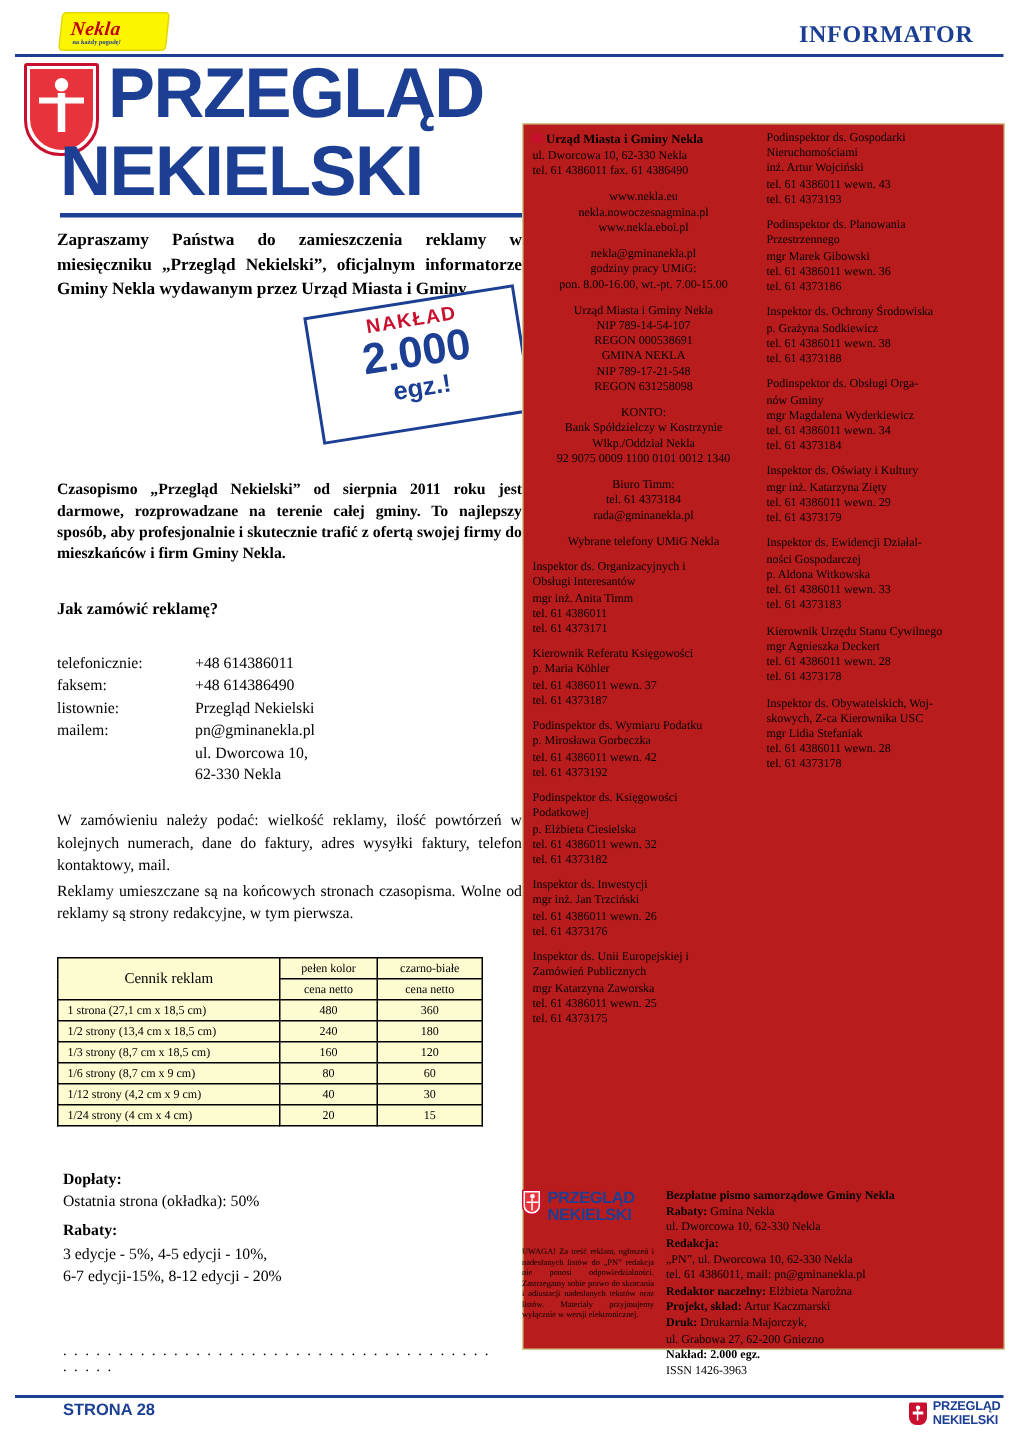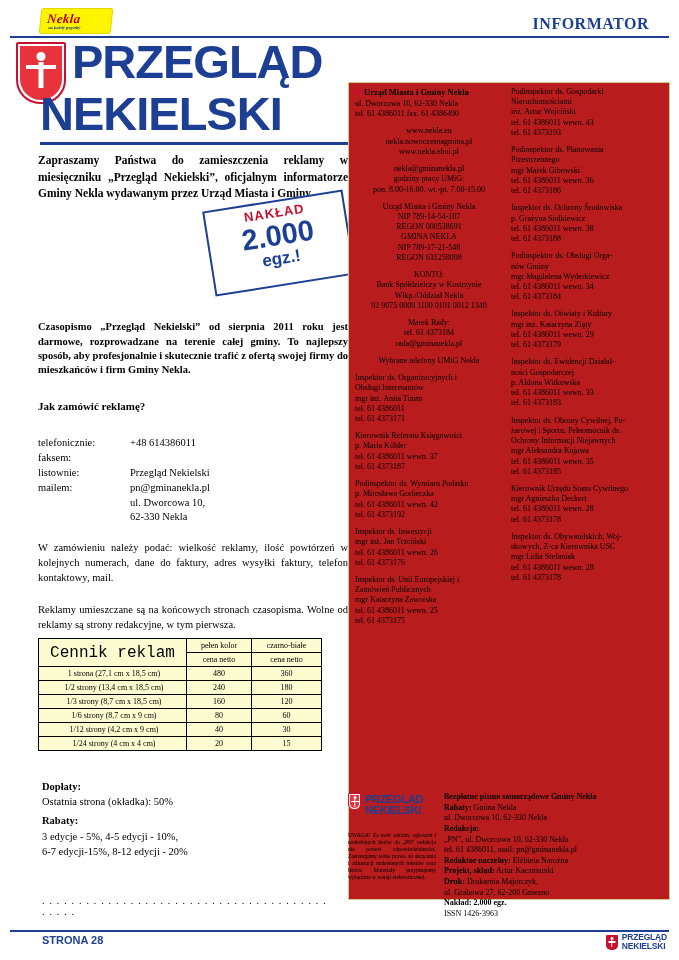--- a/index.html
+++ b/index.html
@@ -191,26 +191,25 @@
   }
   .price-table td, .price-table th {
     border: 1px solid #000;
     padding: 2px 3px;
     text-align: center;
     font-weight: normal;
     font-family: "Liberation Serif", serif;
   }
   .price-table .hdr-left {
     width: 148px;
-    font-size: 16px;
+    font-size: 10px;
     vertical-align: middle;
-    font-family: Liberation Mono, monospace;
   }
   .price-table .rowlabel {
-    text-align: center;
+    text-align: left;
     font-size: 8px;
     padding-left: 6px;
   }
 
   .dopl {
     position: absolute;
     left: 42px; top: 779px;
     font-size: 10.5px;
     line-height: 1.45;
   }
@@ -374,35 +373,36 @@
 
     <div class="howto-title">Jak zamówić reklamę?</div>
 
     <div class="contact-list">
       <div class="row">
         <div class="lbl">telefonicznie:</div>
         <div class="val">+48 614386011</div>
       </div>
       <div class="row">
         <div class="lbl">faksem:</div>
+        <div class="val">+48 614386490</div>
       </div>
       <div class="row">
         <div class="lbl">listownie:</div>
         <div class="val">Przegląd Nekielski</div>
       </div>
       <div class="row">
         <div class="lbl">mailem:</div>
         <div class="val">pn@gminanekla.pl</div>
       </div>
       <div class="ind">ul. Dworcowa 10,</div>
       <div class="ind">62-330 Nekla</div>
     </div>
 
     <div class="body-para">W zamówieniu należy podać: wielkość reklamy, ilość powtórzeń w kolejnych numerach, dane do faktury, adres wysyłki faktury, telefon kontaktowy, mail.</div>
-    <div class="body-para" style="margin-top:18px;">Reklamy umieszczane są na końcowych stronach czasopisma. Wolne od reklamy są strony redakcyjne, w tym pierwsza.</div>
+    <div class="body-para" style="margin-top:3px;">Reklamy umieszczane są na końcowych stronach czasopisma. Wolne od reklamy są strony redakcyjne, w tym pierwsza.</div>
   </div>
 
   <table class="price-table">
     <tbody>
         <tr>
       <td class="hdr-left" rowspan="2">Cennik reklam</td>
       <td>pełen kolor</td>
       <td>czarno-białe</td>
     </tr>
     <tr>
@@ -486,21 +486,21 @@
         </div>
 
         <div class="blk yp-center">
           <div>KONTO:</div>
           <div>Bank Spółdzielczy w Kostrzynie</div>
           <div>Wlkp./Oddział Nekla</div>
           <div>92 9075 0009 1100 0101 0012 1340</div>
         </div>
 
         <div class="blk yp-center">
-          <div>Marek Rady:</div>
+          <div>Biuro Timm:</div>
           <div>tel. 61 4373184</div>
           <div>rada@gminanekla.pl</div>
         </div>
 
         <div class="blk yp-center">
           <div>Wybrane telefony UMiG Nekla</div>
         </div>
 
         <div class="blk">
           <div>Inspektor ds. Organizacyjnych i</div>
@@ -517,20 +517,27 @@
           <div>tel. 61 4373187</div>
         </div>
 
         <div class="blk">
           <div>Podinspektor ds. Wymiaru Podatku</div>
           <div>p. Mirosława Gorbeczka</div>
           <div>tel. 61 4386011 wewn. 42</div>
           <div>tel. 61 4373192</div>
         </div>
 
+        <div class="blk">
+          <div>Podinspektor ds. Księgowości</div>
+          <div>Podatkowej</div>
+          <div>p. Elżbieta Ciesielska</div>
+          <div>tel. 61 4386011 wewn. 32</div>
+          <div>tel. 61 4373182</div>
+        </div>
 
         <div class="blk">
           <div>Inspektor ds. Inwestycji</div>
           <div>mgr inż. Jan Trzciński</div>
           <div>tel. 61 4386011 wewn. 26</div>
           <div>tel. 61 4373176</div>
         </div>
 
         <div class="blk">
           <div>Inspektor ds. Unii Europejskiej i</div>
@@ -584,28 +591,20 @@
 
 
         <div class="blk">
           <div>Inspektor ds. Ewidencji Działal-</div>
           <div>ności Gospodarczej</div>
           <div>p. Aldona Witkowska</div>
           <div>tel. 61 4386011 wewn. 33</div>
           <div>tel. 61 4373183</div>
         </div>
 
-        <div class="blk">
-          <div>Inspektor ds. Obrony Cywilnej, Po-</div>
-          <div>żarowej i Sportu, Pełnomocnik ds.</div>
-          <div>Ochrony Informacji Niejawnych</div>
-          <div>mgr Aleksandra Kujawa</div>
-          <div>tel. 61 4386011 wewn. 35</div>
-          <div>tel. 61 4373185</div>
-        </div>
 
         <div class="blk">
           <div>Kierownik Urzędu Stanu Cywilnego</div>
           <div>mgr Agnieszka Deckert</div>
           <div>tel. 61 4386011 wewn. 28</div>
           <div>tel. 61 4373178</div>
         </div>
 
         <div class="blk">
           <div>Inspektor ds. Obywatelskich, Woj-</div>

